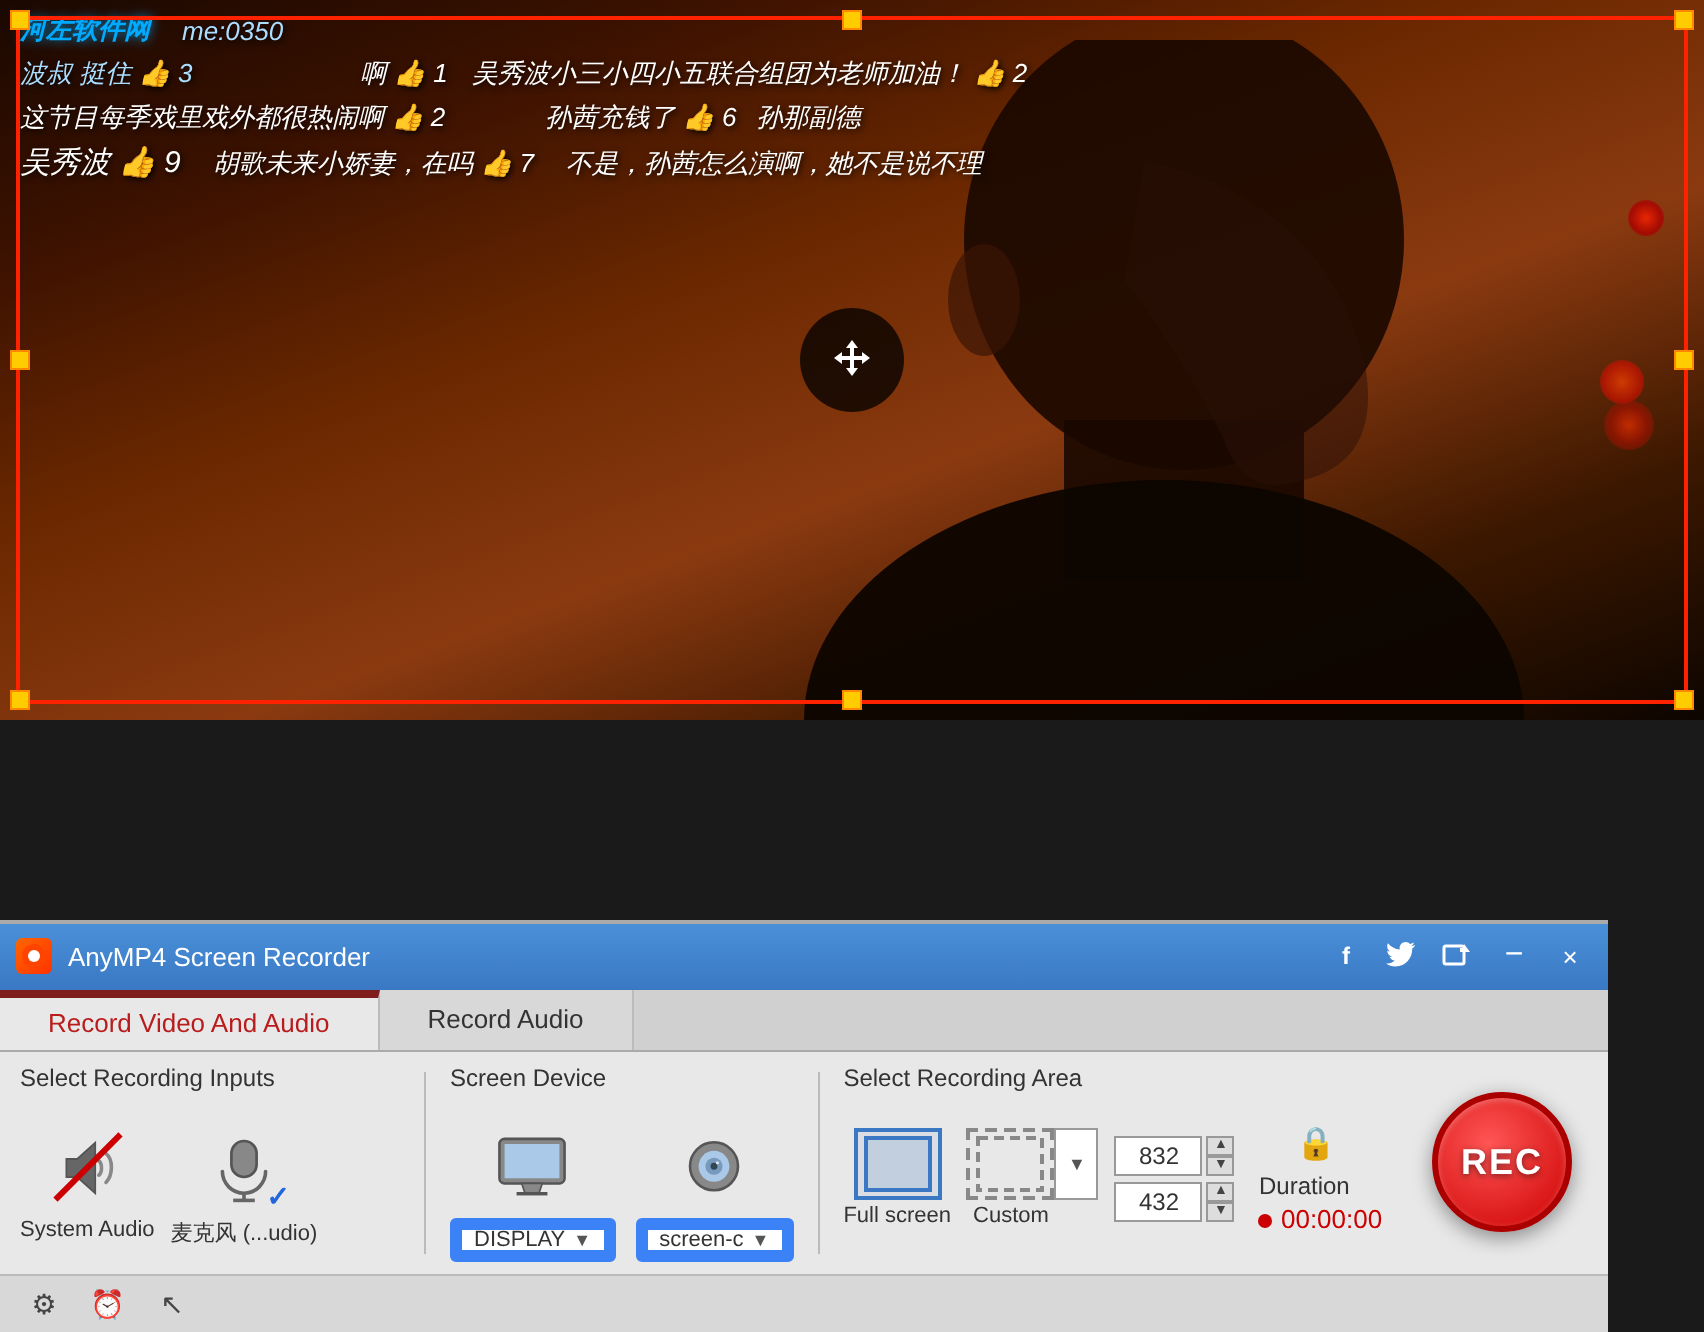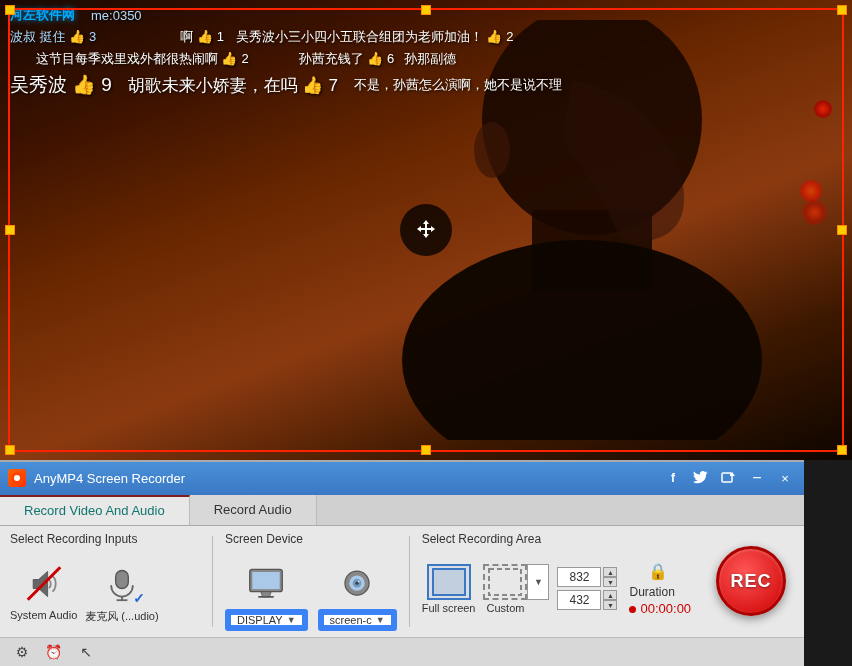--- a/index.html
+++ b/index.html
@@ -8,24 +8,25 @@
       height: 666px;
       overflow: hidden;
       font-family: 'Segoe UI', Arial, sans-serif;
       background: #1a1a1a;
       position: relative;
     }
 
     
     .video-area {
       width: 852px;
-      height: 460px;
+      height: 360px;
       background: linear-gradient(135deg, #1a0a00 0%, #3d1a00 30%, #5c2a00 50%, #2a1500 70%, #0d0500 100%);
       position: relative;
       overflow: hidden;
+      font-style: italic;
     }
 
     .video-area::before {
       content: '';
       position: absolute;
       inset: 0;
       background: 
         radial-gradient(ellipse at 70% 50%, rgba(180, 80, 20, 0.4) 0%, transparent 60%),
         radial-gradient(ellipse at 30% 30%, rgba(100, 40, 0, 0.5) 0%, transparent 50%);
     }
@@ -120,21 +121,21 @@
     .comment-row {
       display: flex;
       align-items: center;
       gap: 8px;
       color: white;
       font-size: 13px;
       text-shadow: 1px 1px 3px rgba(0,0,0,0.9);
       white-space: nowrap;
     }
     .comment-row.row1 { flex-wrap: nowrap; gap: 16px; }
-    .comment-row.row2 { gap: 20px; padding-left: 26px; }
+    .comment-row.row2 { gap: 20px; }
 
     
     .recorder-panel {
       position: absolute;
       bottom: 0;
       left: 0;
       width: 804px;
       height: 206px;
       background: #e8e8e8;
       border-top: 2px solid #aaa;
@@ -201,23 +202,23 @@
       display: flex;
       align-items: center;
       font-size: 13px;
       cursor: pointer;
       border-right: 1px solid #bbb;
       color: #333;
       background: #d8d8d8;
     }
     .tab.active {
       background: #e8e8e8;
-      color: #0f766e;
+      color: #b91c1c;
       font-weight: 500;
-      border-top: 2px solid #7f1d1d;
+      border-top: 4px solid #7f1d1d;
     }
 
     
     .controls-area {
       flex: 1;
       padding: 6px 10px;
       display: flex;
       gap: 0;
     }
 
@@ -531,22 +532,22 @@
       <span style="color:white;font-size:13px;">啊 👍 1</span>
       <span style="color:white;font-size:13px;">吴秀波小三小四小五联合组团为老师加油！ 👍 2</span>
     </div>
     <div class="comment-row row2" style="gap:10px;flex-wrap:nowrap;">
       <span style="color:white;font-size:13px;">这节目每季戏里戏外都很热闹啊 👍 2</span>
       <span style="width:30px;"></span>
       <span style="color:white;font-size:13px;">孙茜充钱了 👍 6</span>
       <span style="color:white;font-size:13px;">孙那副德</span>
     </div>
     <div class="comment-row" style="gap:16px;flex-wrap:nowrap;">
-      <span style="color:white;font-size:19px;">吴秀波 👍 9</span>
-      <span style="color:white;font-size:17px;">胡歌未来小娇妻，在吗 👍 7</span>
+      <span style="color:white;font-size:15px;">吴秀波 👍 9</span>
+      <span style="color:white;font-size:13px;">胡歌未来小娇妻，在吗 👍 7</span>
       <span style="color:white;font-size:13px;">不是，孙茜怎么演啊，她不是说不理</span>
     </div>
   </div>
 
   <div class="selection-border">
     <div class="handle tl"></div>
     <div class="handle tr"></div>
     <div class="handle bl"></div>
     <div class="handle br"></div>
     <div class="handle tm"></div>

